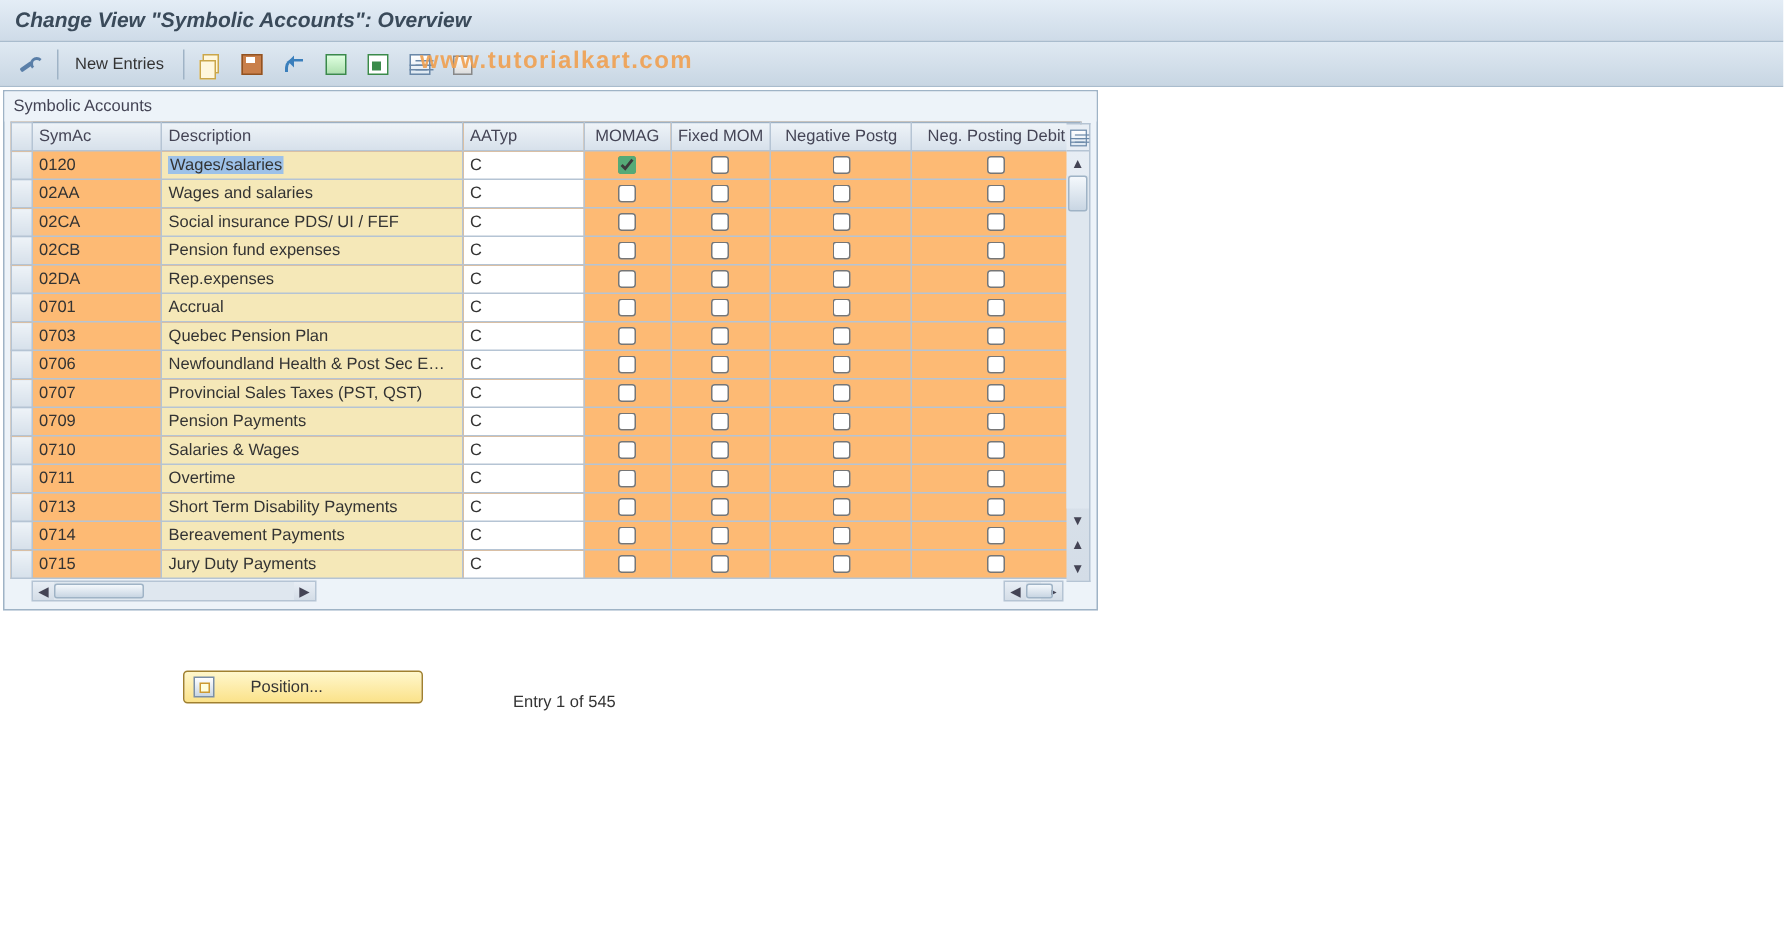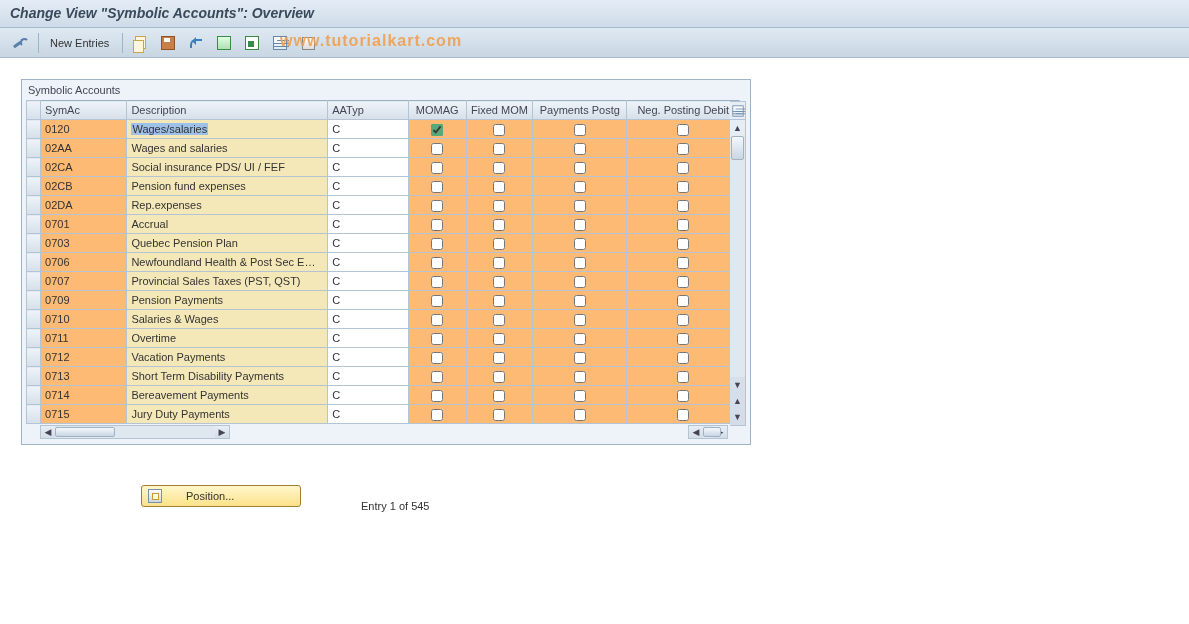--- a/index.html
+++ b/index.html
@@ -51,21 +51,21 @@
   .tb-text { font-size:11px; color:#333; padding:0 6px; }
   .watermark {
     position:absolute;
     left:280px; top:4px;
     font-size:16px; font-weight:bold;
     color:#f0a050; opacity:0.9;
     letter-spacing:1px;
     pointer-events:none;
   }
   
-  .content { padding: 21px; }
+  .content { padding: 2px; }
   .group-box {
     border: 1px solid #9fb3c6;
     background: #edf3f9;
     width: 730px;
   }
   .group-title {
     font-size: 11px;
     color: #445;
     padding: 4px 6px;
     background: #edf3f9;
@@ -234,21 +234,21 @@
           <col style="width:112px">
         </colgroup>
         <thead>
           <tr>
             <th class="row-marker row-marker-head"></th>
             <th>SymAc</th>
             <th>Description</th>
             <th>AATyp</th>
             <th class="center">MOMAG</th>
             <th class="center">Fixed MOM</th>
-            <th class="center">Payments Postg</th>
+            <th class="center">Negative Postg</th>
             <th class="center">Neg. Posting Debit</th>
           </tr>
         </thead>
         <tbody id="tbody">
             <tr class="first">
               <td class="row-marker"></td>
               <td>0120</td>
               <td class="desc"><span class="sel">Wages/salaries</span></td>
               <td class="aatyp">C</td>
               <td class="center"><input type="checkbox" checked="" style=""></td>
@@ -353,30 +353,20 @@
               <td class="aatyp">C</td>
               <td class="center"><input type="checkbox" style=""></td>
               <td class="center"><input type="checkbox" style=""></td>
               <td class="center"><input type="checkbox" style=""></td>
               <td class="center"><input type="checkbox" style=""></td>
             </tr>
             <tr>
               <td class="row-marker"></td>
               <td>0711</td>
               <td class="desc">Overtime</td>
-              <td class="aatyp">C</td>
-              <td class="center"><input type="checkbox" style=""></td>
-              <td class="center"><input type="checkbox" style=""></td>
-              <td class="center"><input type="checkbox" style=""></td>
-              <td class="center"><input type="checkbox" style=""></td>
-            </tr>
-            <tr>
-              <td class="row-marker"></td>
-              <td>0712</td>
-              <td class="desc">Vacation Payments</td>
               <td class="aatyp">C</td>
               <td class="center"><input type="checkbox" style=""></td>
               <td class="center"><input type="checkbox" style=""></td>
               <td class="center"><input type="checkbox" style=""></td>
               <td class="center"><input type="checkbox" style=""></td>
             </tr>
             <tr>
               <td class="row-marker"></td>
               <td>0713</td>
               <td class="desc">Short Term Disability Payments</td>

